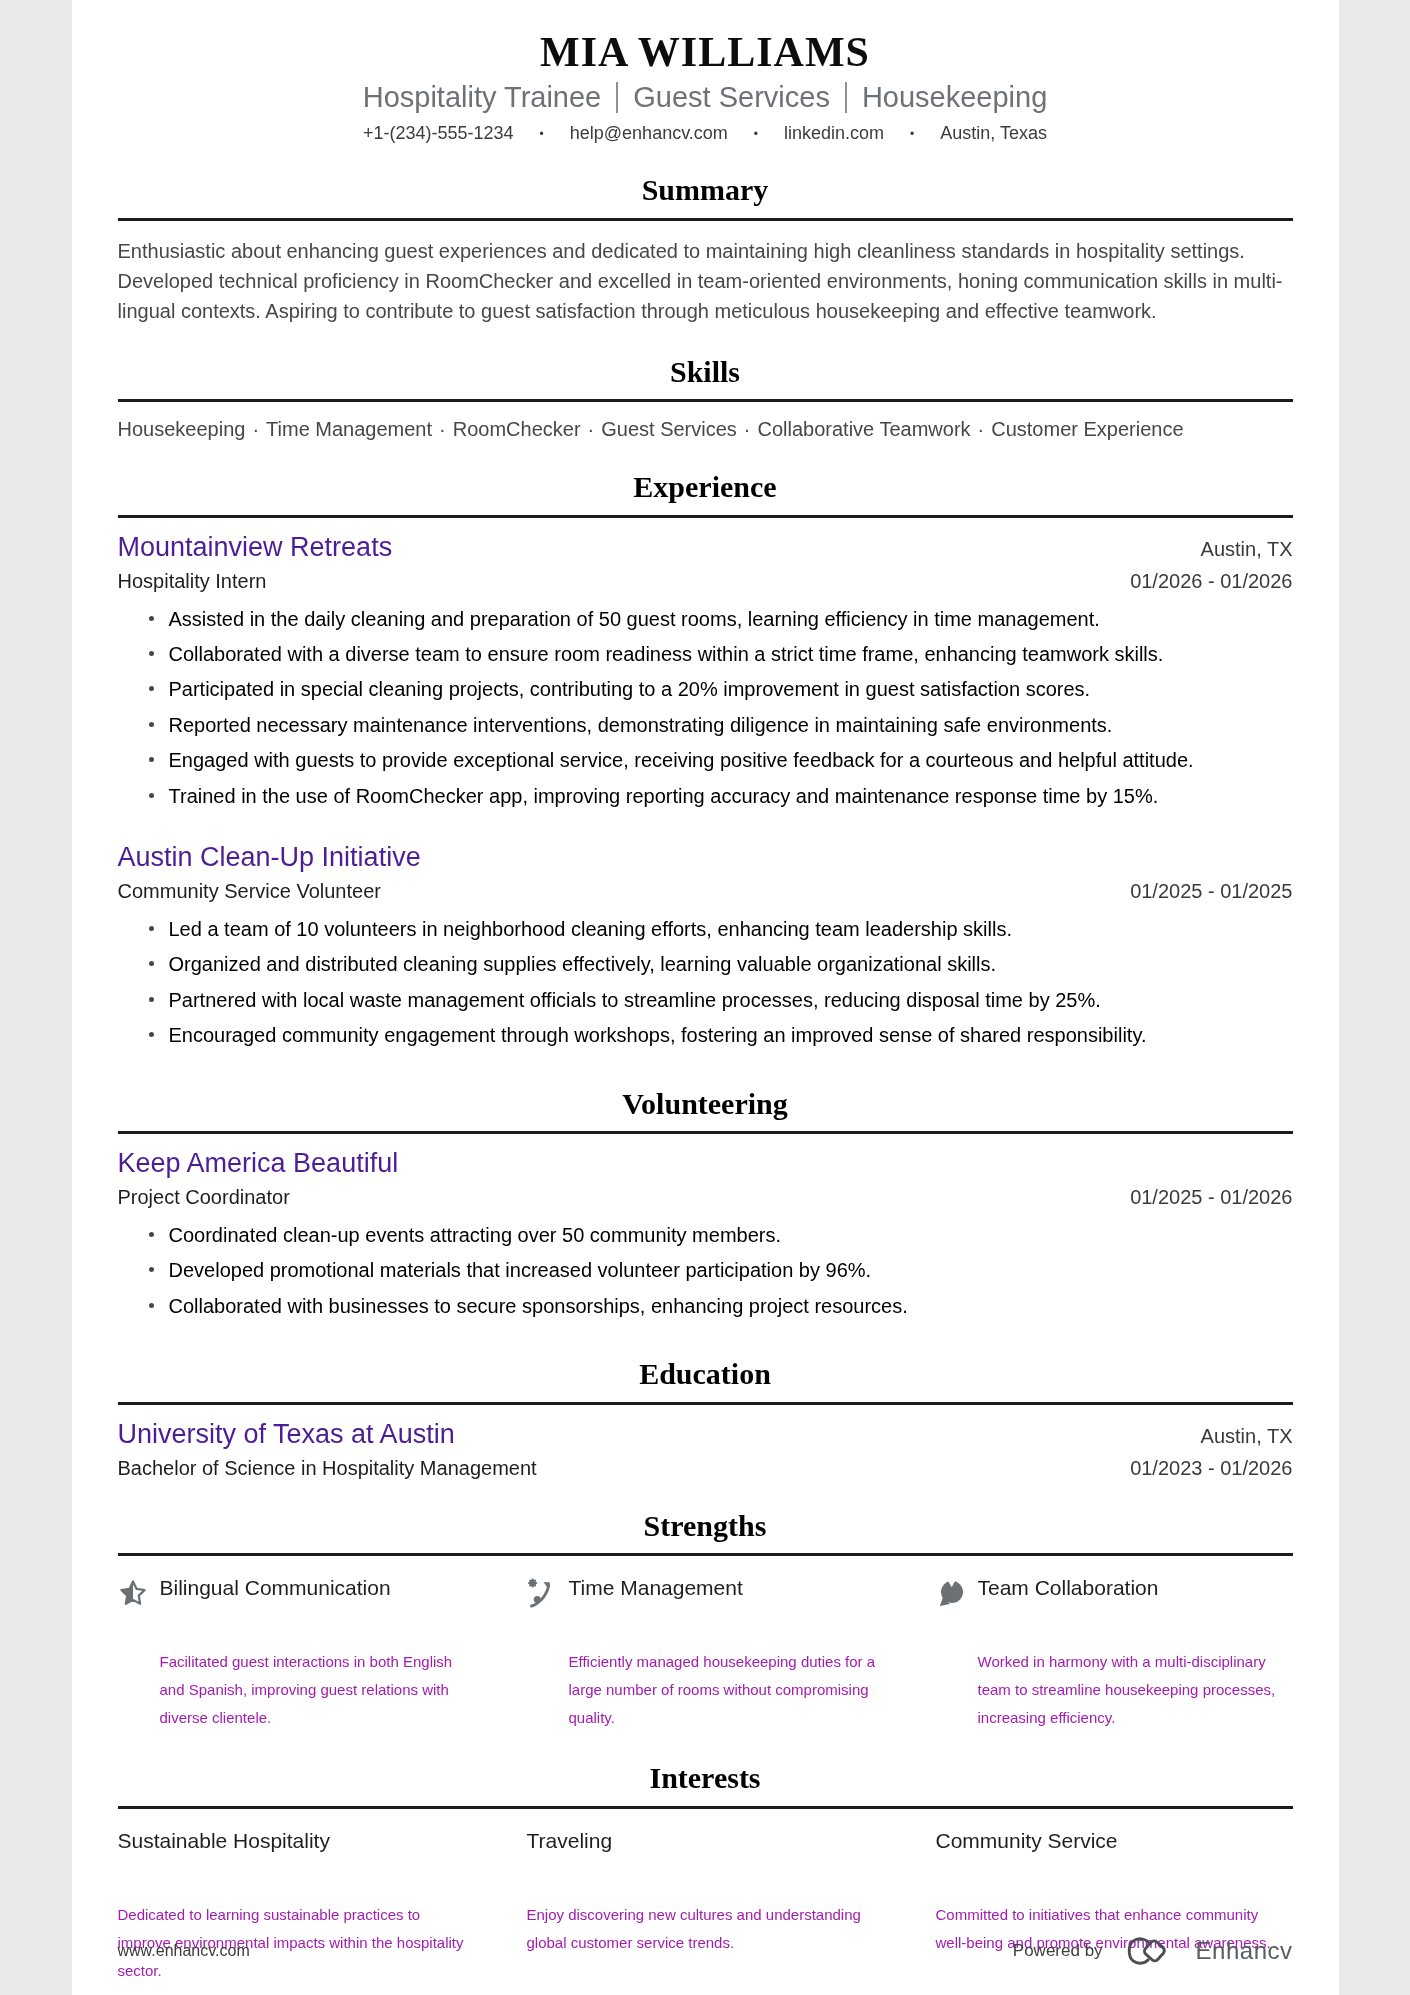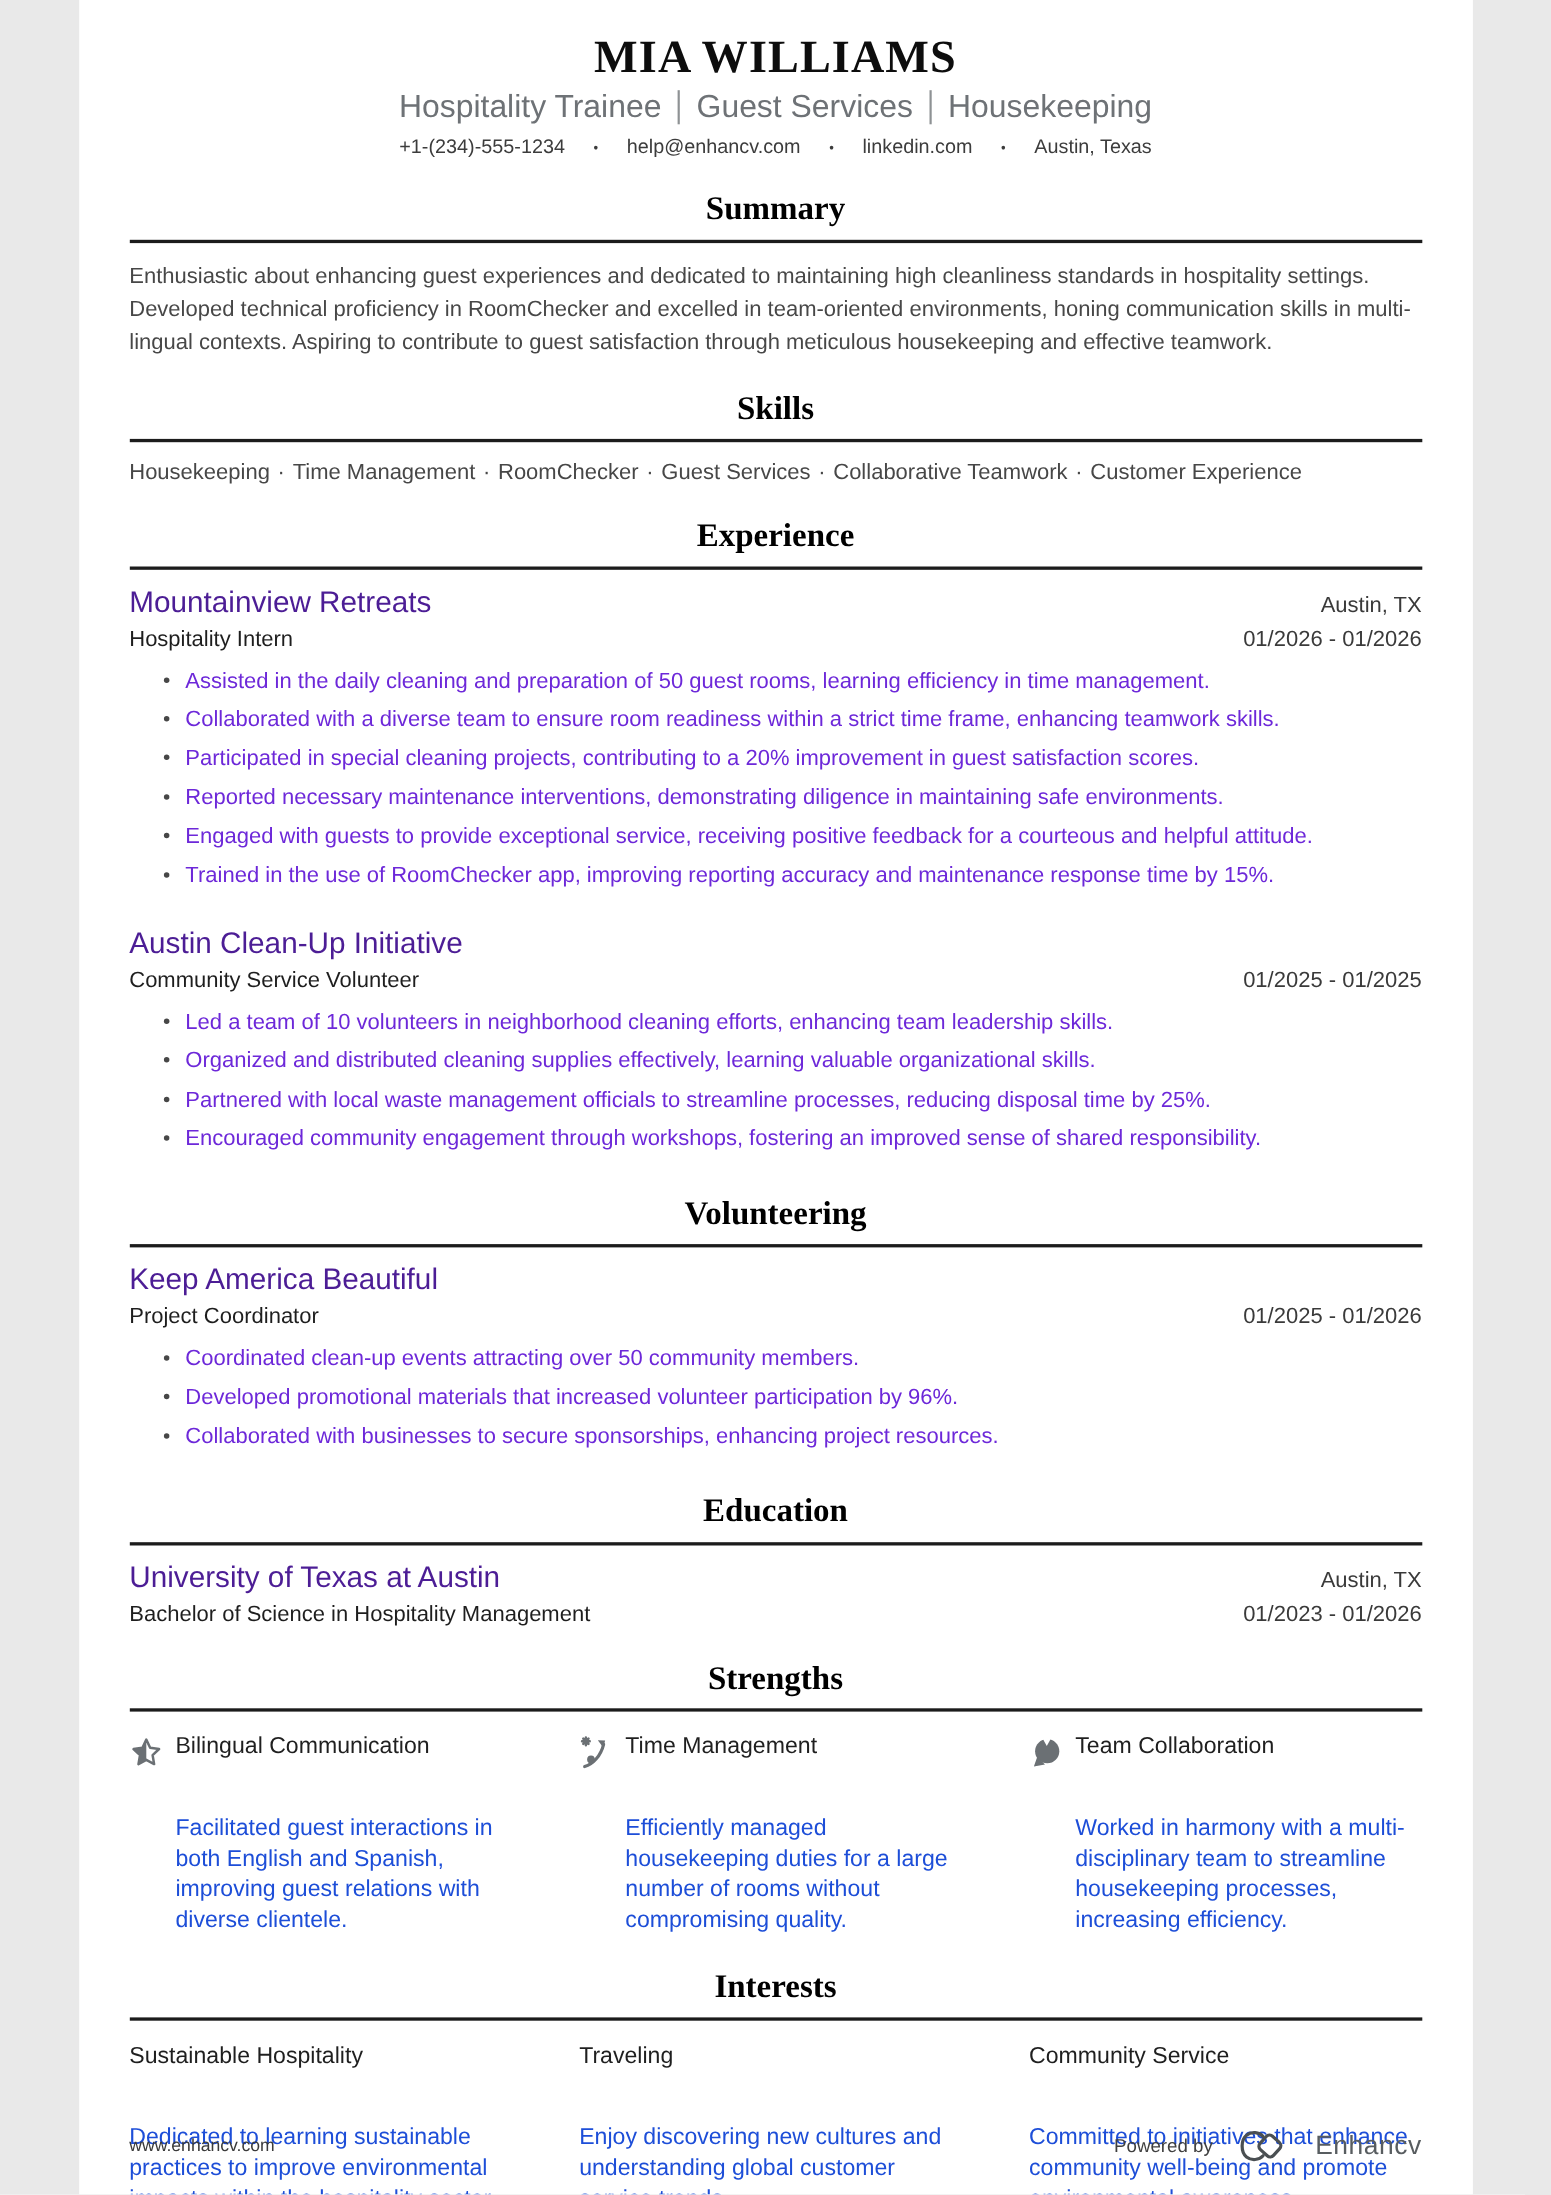--- a/index.html
+++ b/index.html
@@ -47,34 +47,34 @@
   .entry-head { display:flex; justify-content:space-between; align-items:baseline; }
   .company { font-size:27px; color:#4c1d95; font-weight:400; }
   .loc { font-size:20px; color:#3a3a3a; }
   .entry-sub { display:flex; justify-content:space-between; align-items:baseline; margin-top:7px; }
   .role { font-size:20px; color:#1e1e1e; }
   .dates { font-size:20px; color:#3a3a3a; }
 
   ul.bullets { list-style:none; margin:13px 0 0 0; padding:0; }
   ul.bullets li {
     position:relative; margin:0 0 0 30px; padding:0 0 9px 21px;
-    font-size:20px; line-height:1.32; color:#6d28d9;
+    font-size:20px; line-height:1.32; color:#000000;
   }
   ul.bullets li::before {
     content:""; position:absolute; left:1px; top:10px;
     width:5px; height:5px; border-radius:50%; background:#474747;
   }
 
   
   .cols3 { display:grid; grid-template-columns:repeat(3,1fr); column-gap:52px; margin-top:20px; }
   .strength { display:flex; align-items:flex-start; }
   .s-icon { width:30px; height:30px; flex:none; margin:2px 12px 0 0; color:#6b7074; }
   .s-icon svg { display:block; width:30px; height:30px; }
   .b-title { font-size:21px; color:#1f1f1f; margin:0 0 9px 0; font-weight:400; }
-  .b-text { font-size:21px; line-height:28px; color:#1d4ed8;margin-top:48px; }
+  .b-text { font-size:15px; line-height:28px; color:#a21caf;margin-top:48px; }
 
   
   .footer {
     position:absolute; left:46px; right:46px; bottom:26px;
     display:flex; justify-content:space-between; align-items:center;
   }
   .site { font-size:16px; color:#3a3a3a; }
   .powered { display:flex; align-items:center; gap:16px; }
   .powered-label { font-size:17px; color:#3f3f3f; }
   .brand { display:flex; align-items:center; gap:23px; color:#4a4f52; }

